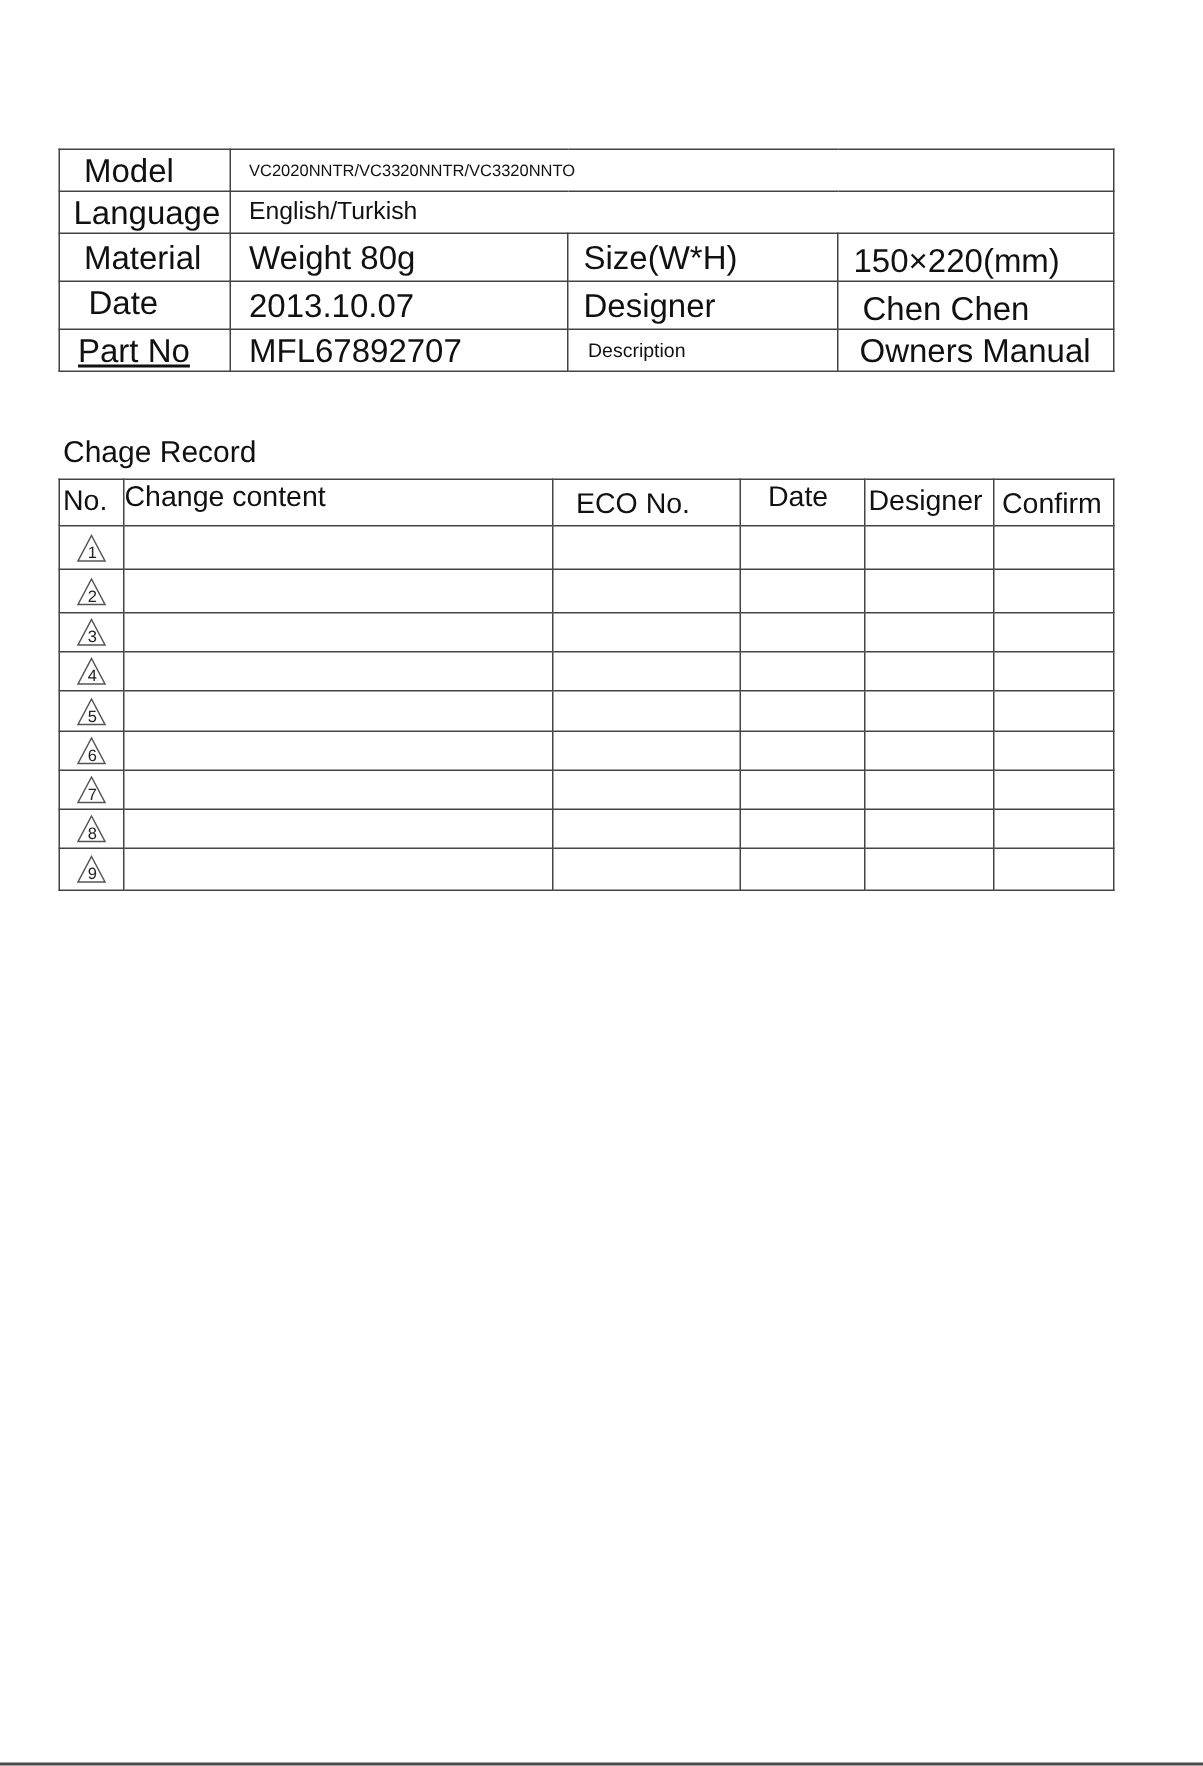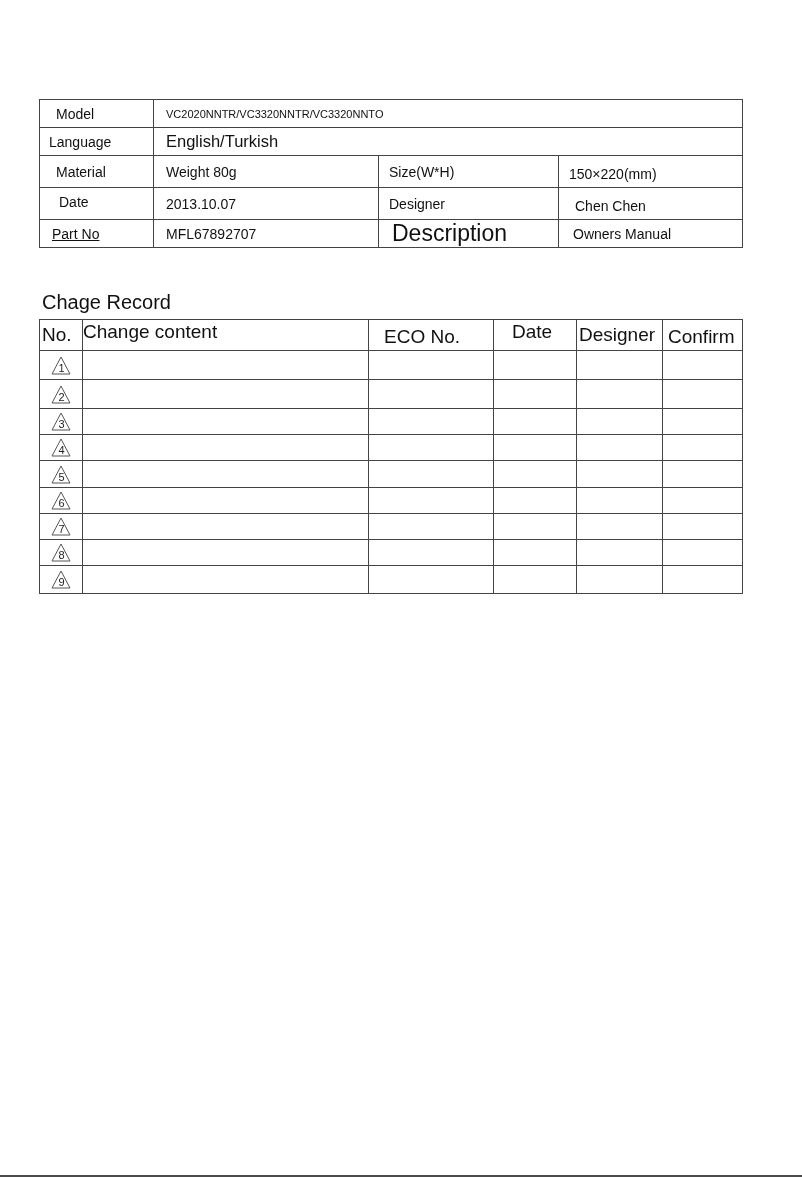--- a/index.html
+++ b/index.html
@@ -2,21 +2,21 @@
 <html><head>
 <meta charset="utf-8">
 <style>
   html, body { margin:0; padding:0; background:#fff; }
   body { width:802px; height:1177px; position:relative; overflow:hidden;
          font-family:"Liberation Sans", sans-serif; color:#111; }
   .abs { position:absolute; }
   table { border-collapse:collapse; table-layout:fixed; }
   td { border:1px solid #444; padding:0; overflow:hidden; white-space:nowrap; }
   #info-table { left:39px; top:99px; width:703px; }
-  #info-table td { height:27px; font-size:14px; vertical-align:middle; padding-left:8px; }
+  #info-table td { height:27px; font-size:22px; vertical-align:middle; padding-left:8px; }
   #info-table td.model-val { font-size:11px; }
   #info-table td.lang-val { font-size:16.5px; }
   #record-title { left:42px; top:291px; font-size:20px; }
   #record-table { left:39px; top:319px; width:703px; }
   #record-table td { height:25px; }
   #record-table tr.hdr td { height:26px; font-size:19px; }
   .tri { display:flex; justify-content:center; align-items:center; height:100%; }
   .tri svg { display:block; }
   #bottom-line { left:0; top:1175px; width:802px; height:2px; background:#4a4a4a; }
 </style>
@@ -47,21 +47,21 @@
   </tr>
   <tr>
     <td style="padding-left:19px;padding-bottom:4px;">Date</td>
     <td style="padding-left:12px;">2013.10.07</td>
     <td style="padding-left:10px;">Designer</td>
     <td style="padding-left:16px;padding-top:4px;">Chen Chen</td>
   </tr>
   <tr>
     <td style="padding-left:12px;text-decoration:underline;">Part No</td>
     <td style="padding-left:12px;">MFL67892707</td>
-    <td style="padding-left:13px;font-size:23px;margin-left:24px;">Description</td>
+    <td style="padding-left:13px;font-size:13px;margin-left:24px;">Description</td>
     <td style="padding-left:14px;">Owners Manual</td>
   </tr>
 </tbody>
   </table>
 
 <div id="record-title" class="abs">Chage Record</div>
 
 <table id="record-table" class="abs">
   <colgroup>
     <col style="width:43px">

